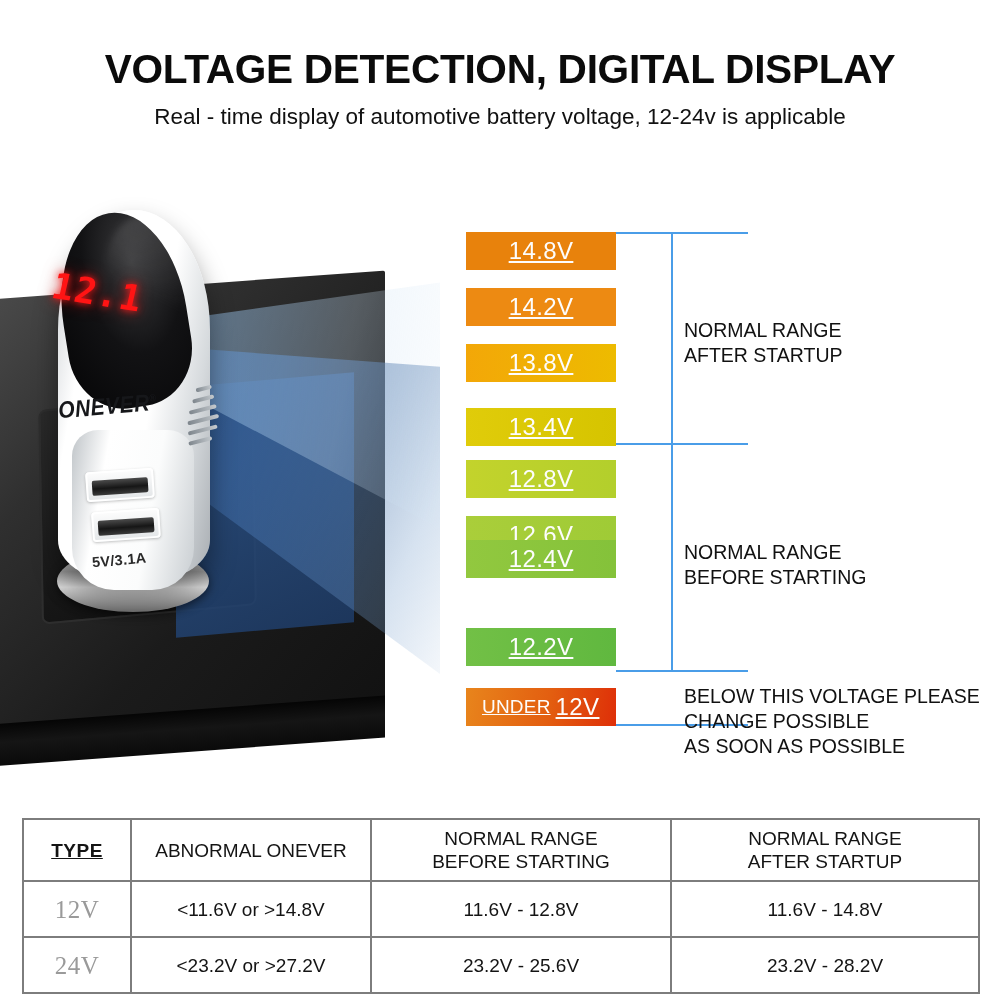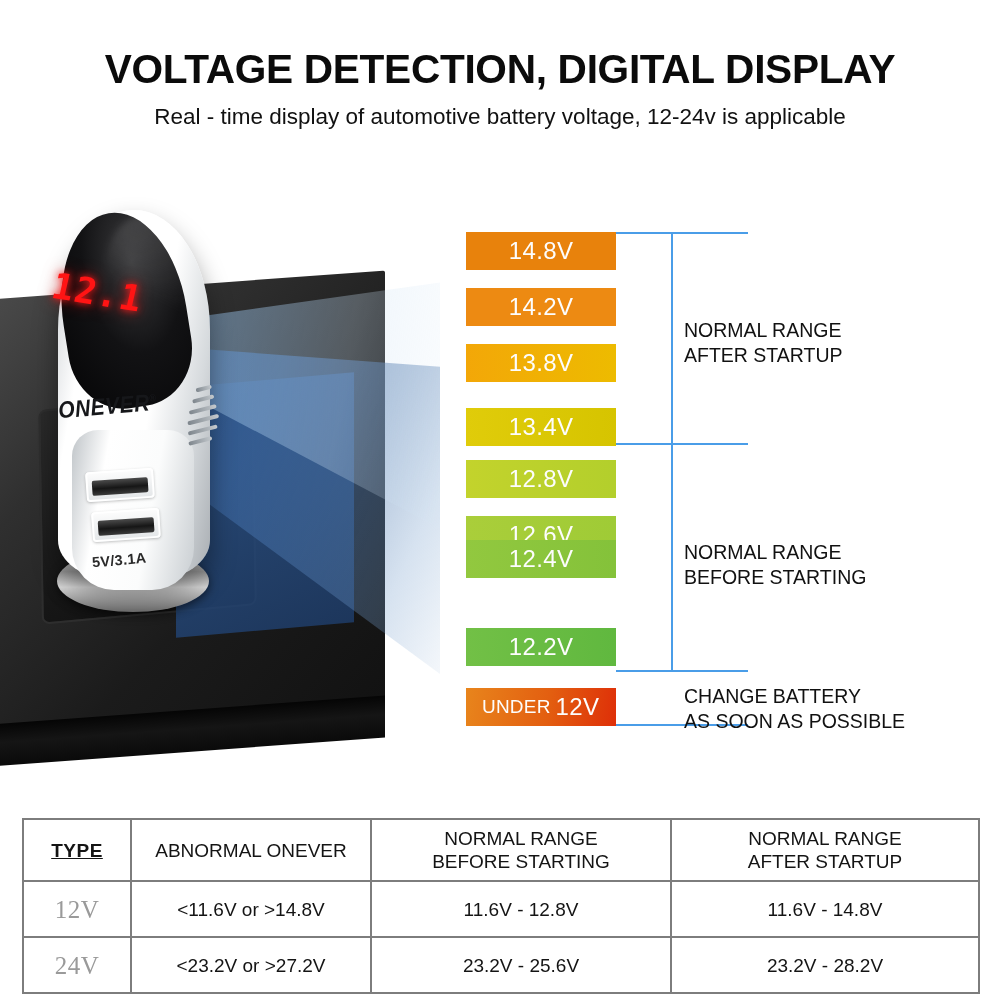--- a/index.html
+++ b/index.html
@@ -196,20 +196,21 @@
 
   
   .bars { position: absolute; left: 466px; top: 0; width: 150px; }
   .bar {
     position: absolute; left: 0;
     width: 150px; height: 38px;
     display: flex; align-items: center; justify-content: center;
     color: #fdfdfd;
     font-size: 24px;
     letter-spacing: .4px;
+    text-decoration: underline;
   }
   .bar .sm { font-size: 19px; margin-right: 5px; letter-spacing: .2px; }
 
   
   .bk-h { position: absolute; height: 2px; background: #4a9de8; }
   .bk-v { position: absolute; width: 2px; background: #4a9de8; }
 
   
   .rlabel {
     position: absolute;
@@ -336,21 +337,22 @@
     <div>NORMAL RANGE</div>
     <div>AFTER STARTUP</div>
   </div>
 
   <div class="rlabel" style="left:684px;top:540px;">
     <div>NORMAL RANGE</div>
     <div>BEFORE STARTING</div>
   </div>
 
   <div class="rlabel" style="left:684px;top:684px;">
-    <div>CHANGE BATTERY</div>
+    <div>BELOW THIS VOLTAGE PLEASE</div>
+    <div>CHANGE POSSIBLE</div>
     <div>AS SOON AS POSSIBLE</div>
   </div>
 
   <table class="tbl">
     <tbody>
       <tr class="r0">
         <td class="c0 hd-type">TYPE</td>
         <td class="c1">ABNORMAL ONEVER</td>
         <td class="c2">
           <div>NORMAL RANGE</div>

